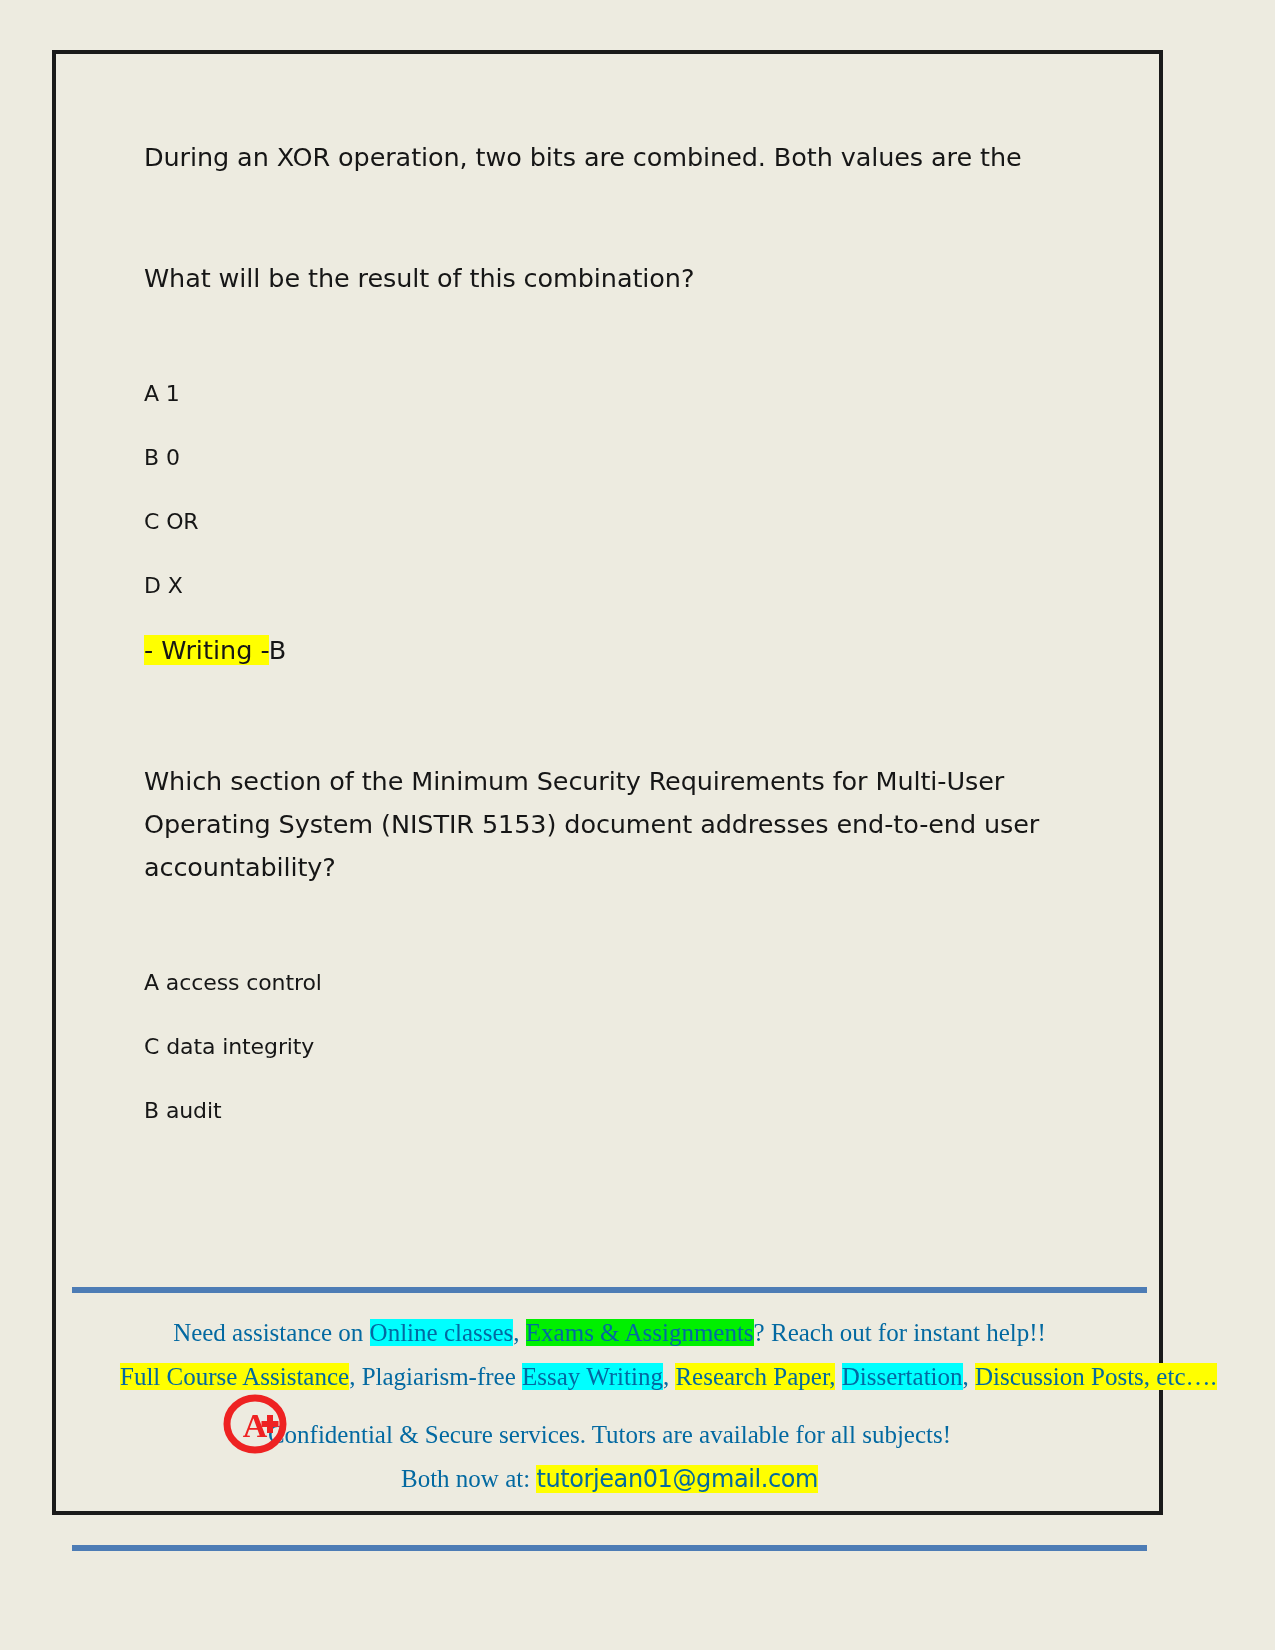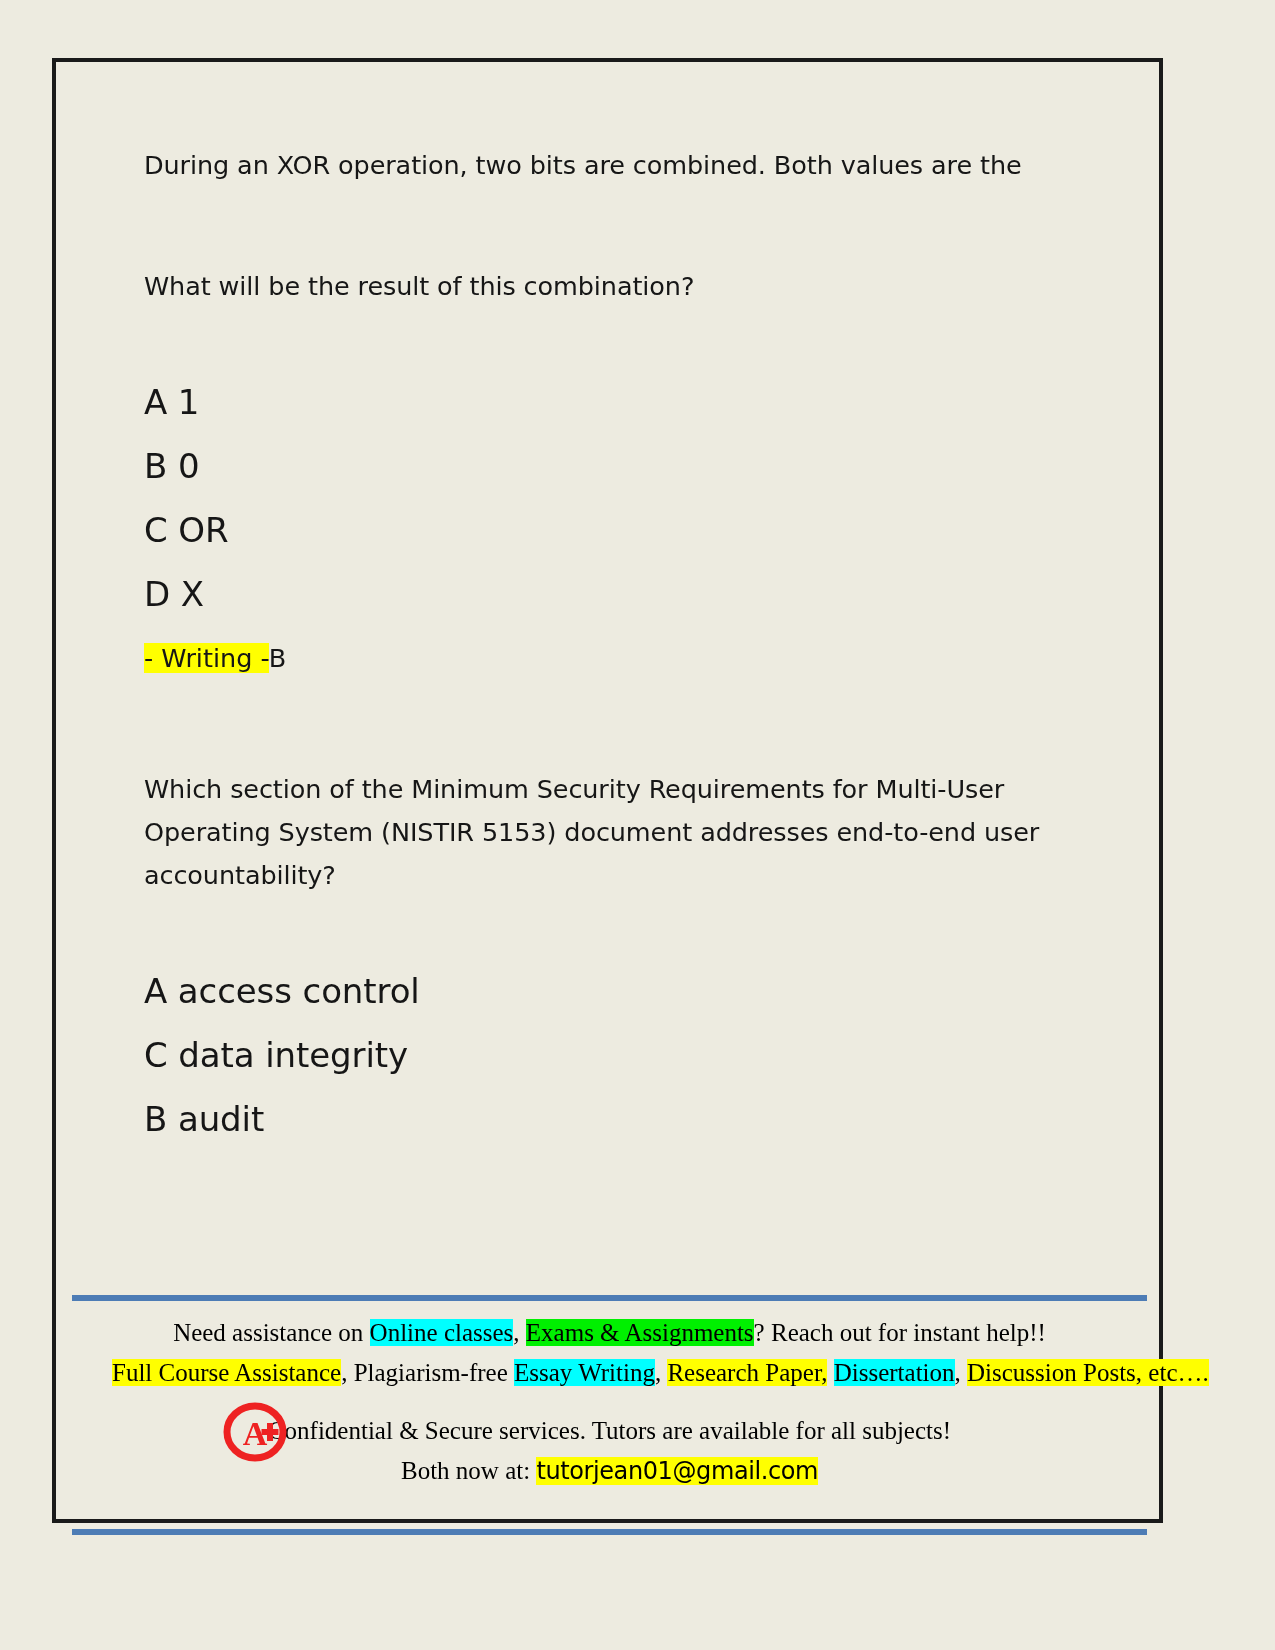--- a/index.html
+++ b/index.html
@@ -10,21 +10,21 @@
     width: 1275px;
     height: 1650px;
     background: #edebe0;
     font-family: "Liberation Sans", sans-serif;
     overflow: hidden;
   }
 
   .page {
     position: absolute;
     left: 52px;
-    top: 58px;
+    top: 50px;
     width: 1111px;
     height: 1465px;
     border: 4px solid #1a1a1a;
     background: #edebe0;
     box-sizing: border-box;
   }
 
   .doc-body {
     position: absolute;
     left: 88px;
@@ -39,21 +39,21 @@
     color: #161616;
     letter-spacing: -0.1px;
     margin: 0;
   }
 
   .spacer-lg { height: 78px; }
   .spacer-md { height: 62px; }
 
   .option {
     font-family: "DejaVu Sans", sans-serif;
-    font-size: 34px;
+    font-size: 22px;
     line-height: 64px;
     color: #161616;
     margin: 0;
     letter-spacing: -0.1px;
   }
 
   .answer-line {
     font-family: "DejaVu Sans", sans-serif;
     font-size: 25.5px;
     line-height: 64px;
@@ -83,24 +83,24 @@
   .footer-inner {
     position: relative;
     padding-top: 14px;
     padding-bottom: 14px;
   }
 
   .f-line {
     font-family: "Liberation Serif", serif;
     font-size: 25px;
     line-height: 36px;
-    color: #000000;
+    color: #0369a1;
     text-align: center;
     white-space: nowrap;
-    margin: 0;
+    margin: 8px;
   }
 
   .f-line.wide {
     font-size: 25px;
     letter-spacing: 0px;
     padding-left: 40px;
   }
 
   .logo {
     position: absolute;

